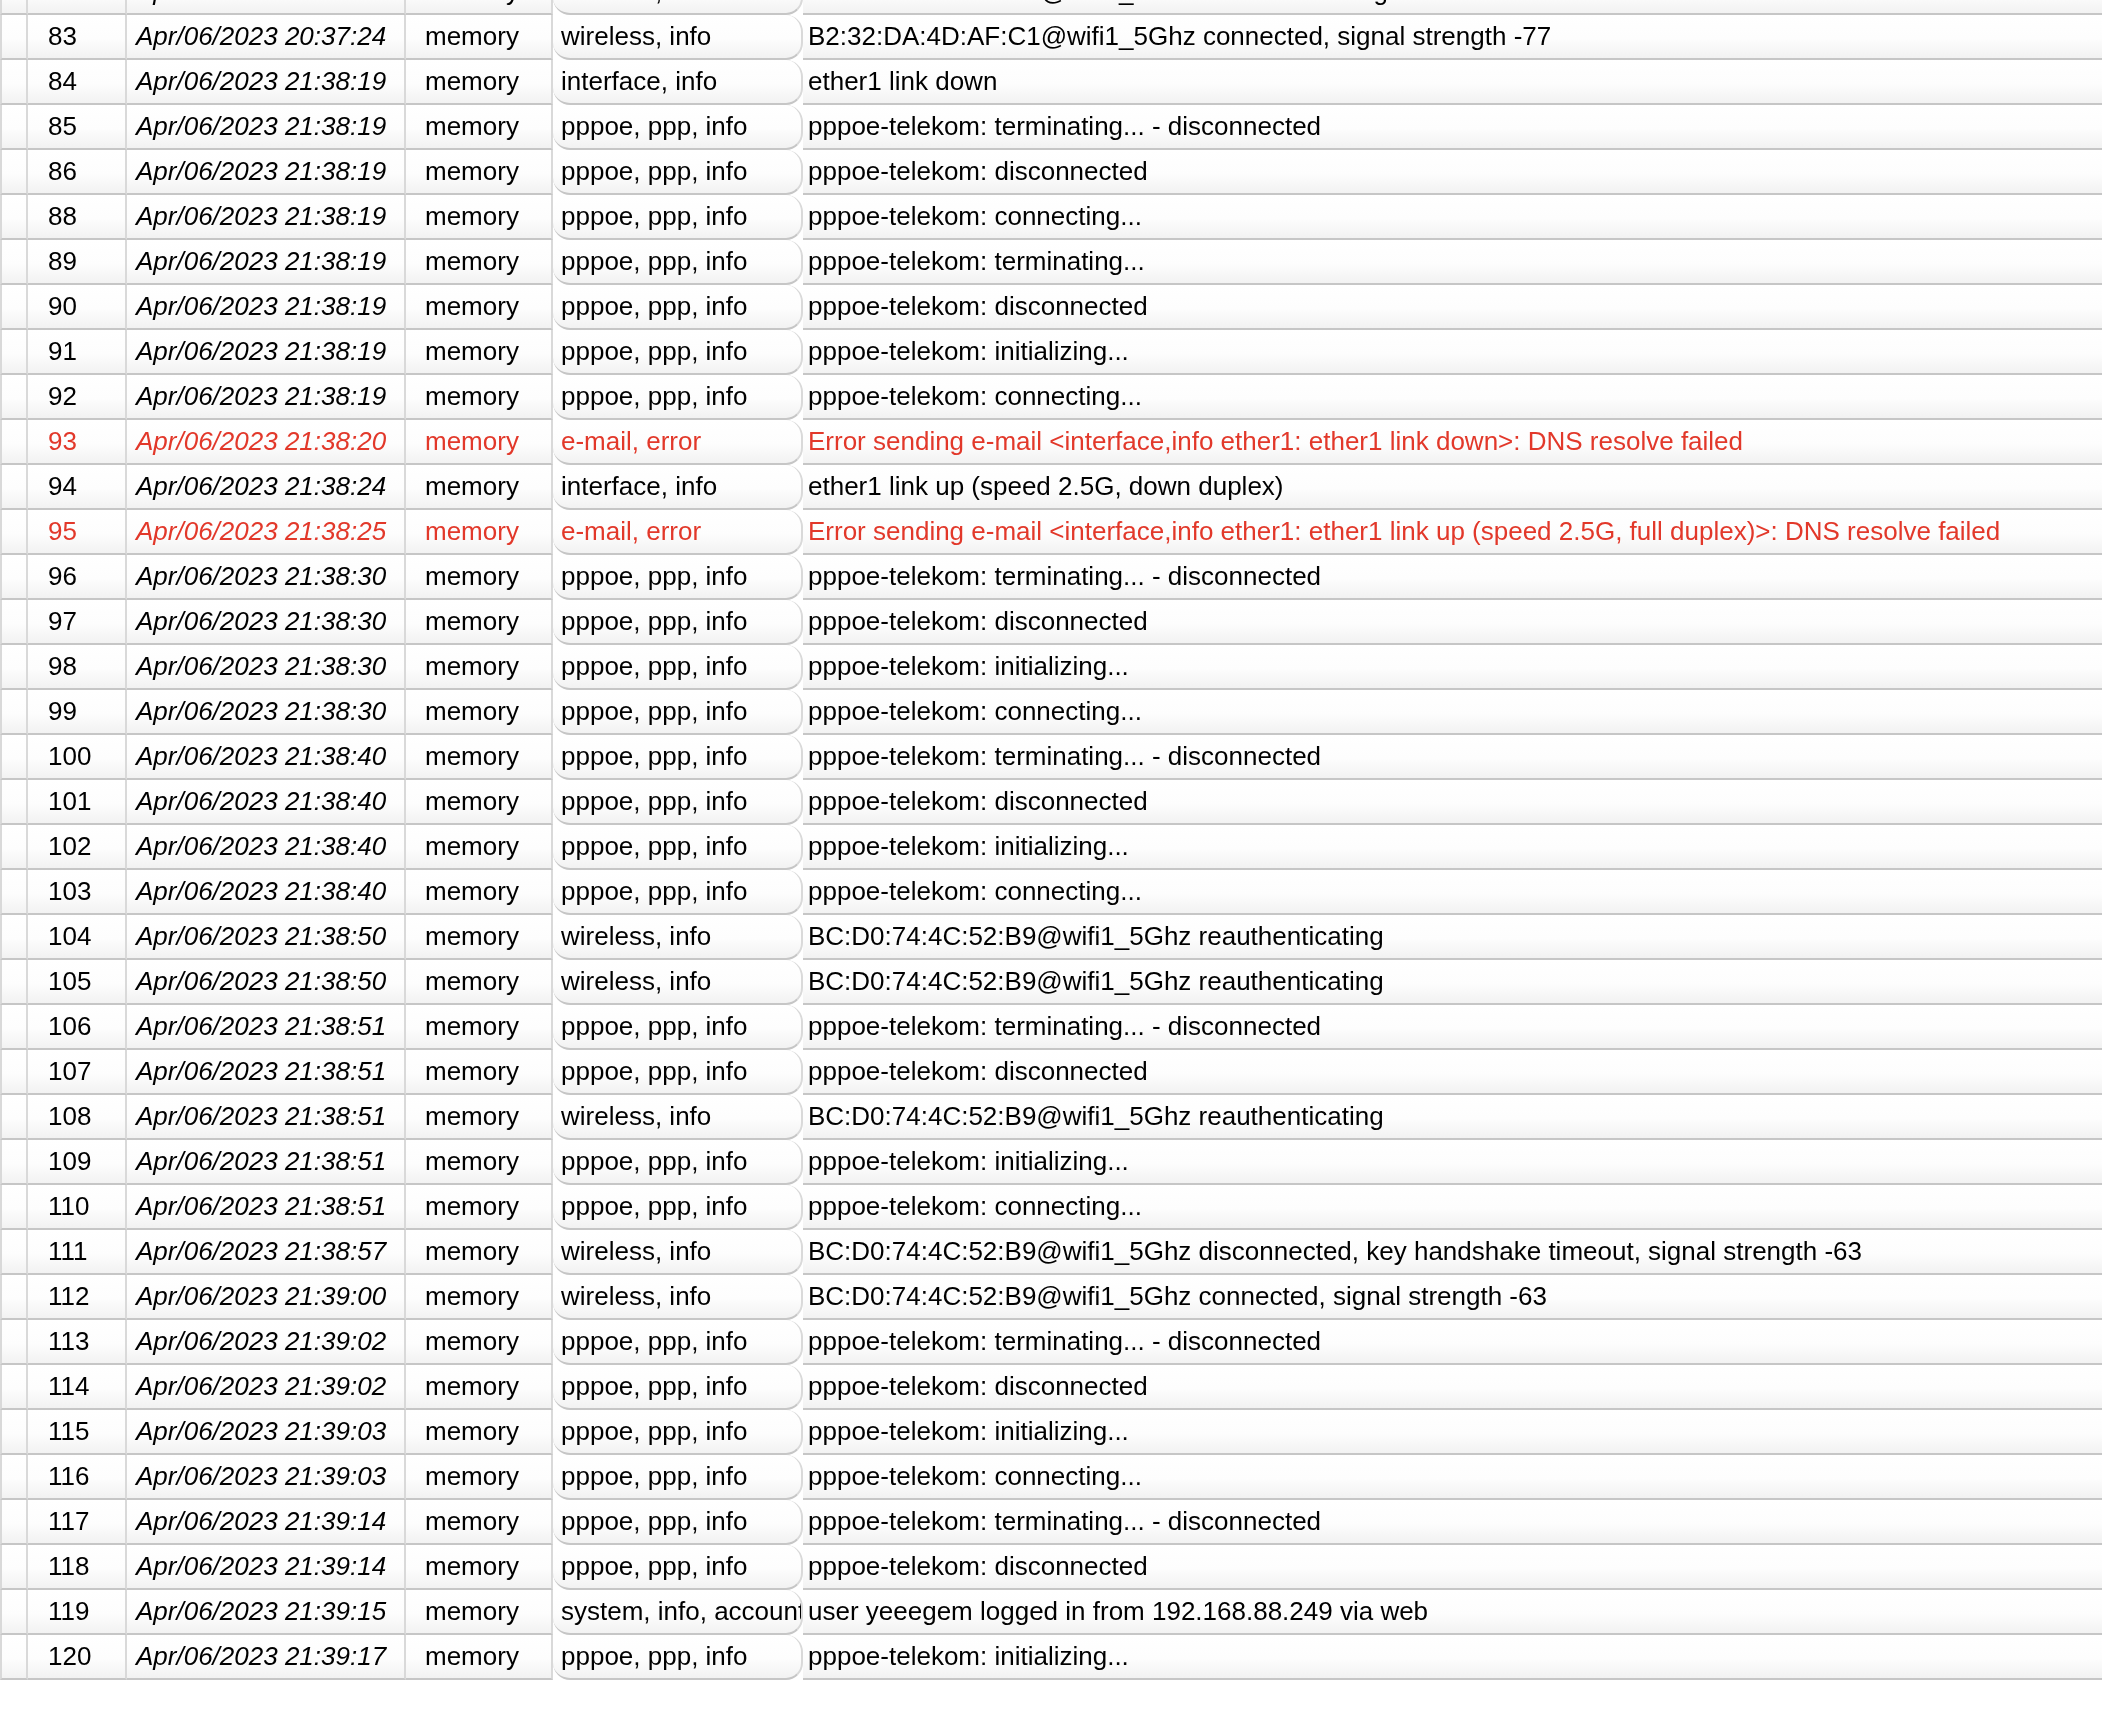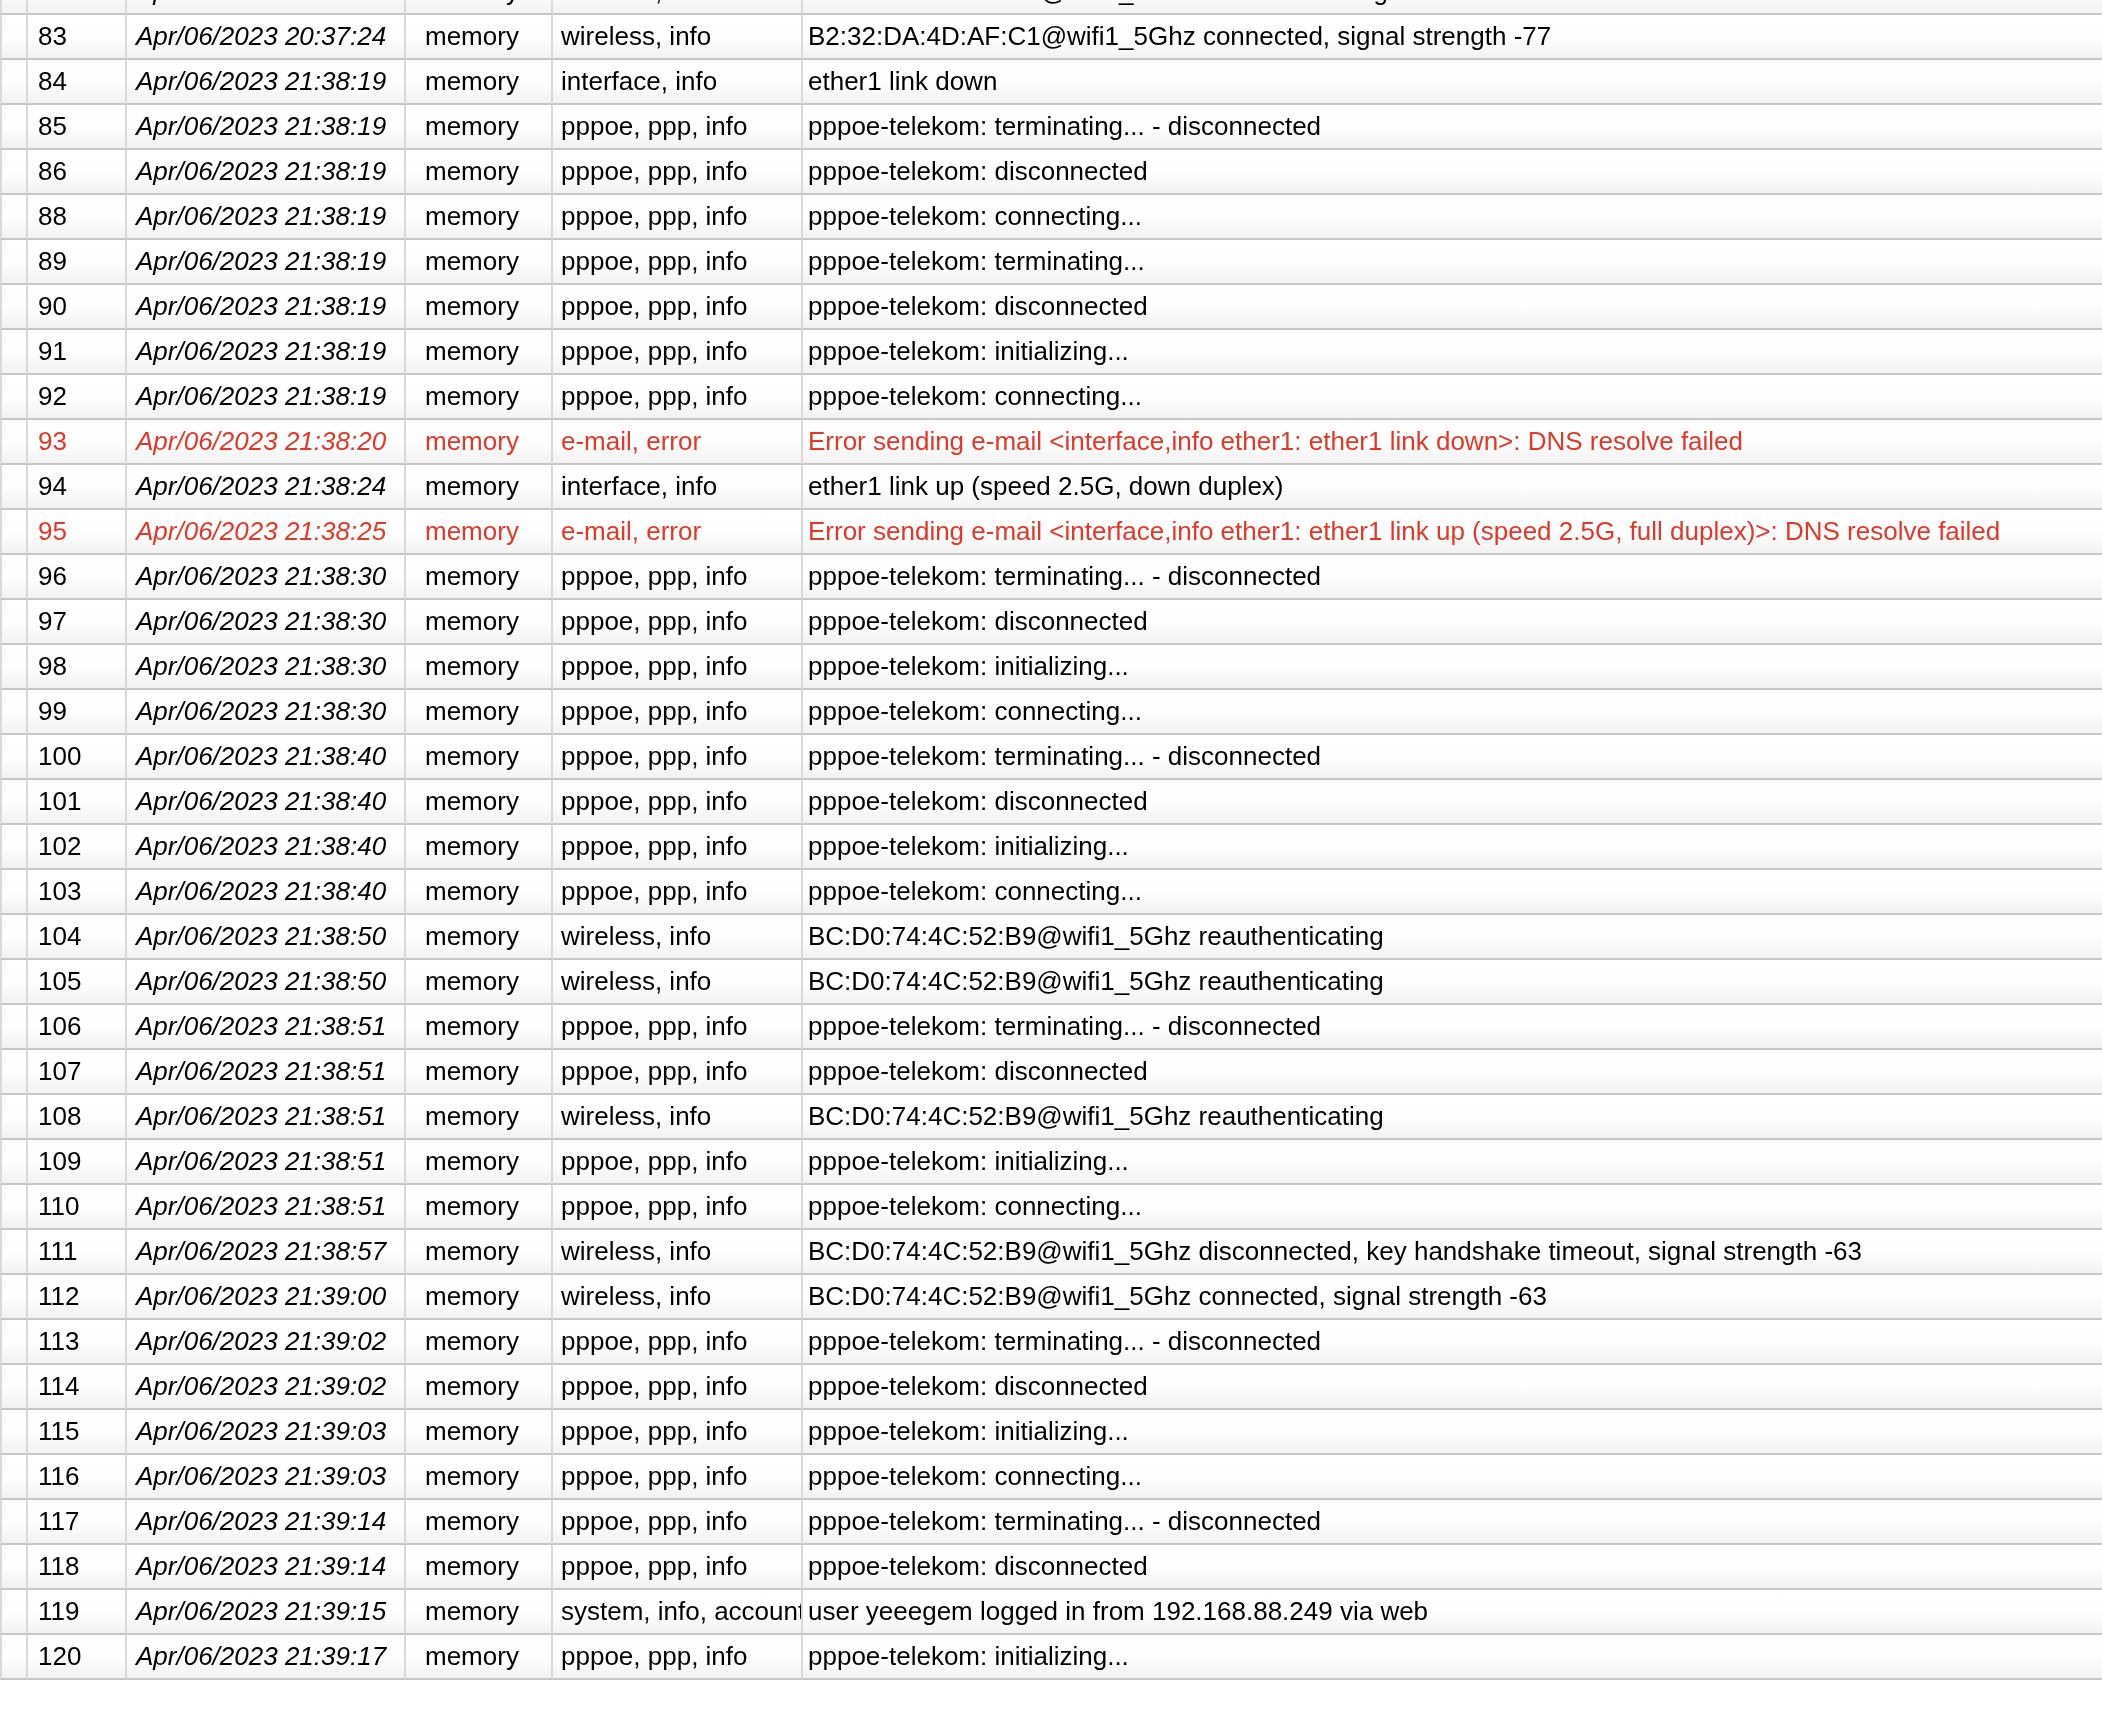--- a/index.html
+++ b/index.html
@@ -33,24 +33,24 @@
     height: 43px;
     vertical-align: middle;
     white-space: nowrap;
     overflow: hidden;
     padding: 0;
     border-bottom: 2px solid #c6c6c6;
     border-right: 2px solid #d9d9d9;
     background: linear-gradient(180deg, #ffffff 0%, #fdfdfd 55%, #f2f2f2 100%);
   }
   td.c0 { border-left: 2px solid #d9d9d9; }
-  td.c1 { padding-left: 10px; }
+  td.c1 { padding-left: 20px; }
   td.c2 { padding-left: 9px; font-style: italic; }
   td.c3 { padding-left: 19px; }
-  td.c4 { padding-left: 8px; }
+  td.c4 { padding-left: 8px; border-radius: 17px; }
   td.c5 { padding-left: 5px; border-right: none; margin-left: 32px; }
   tr.error td { color: var(--error-color, #e2382a); }
 </style>
 </head>
 <body>
 
 <div class="viewport">
   <table class="log-table">
     <colgroup>
       <col style="width:28px">

